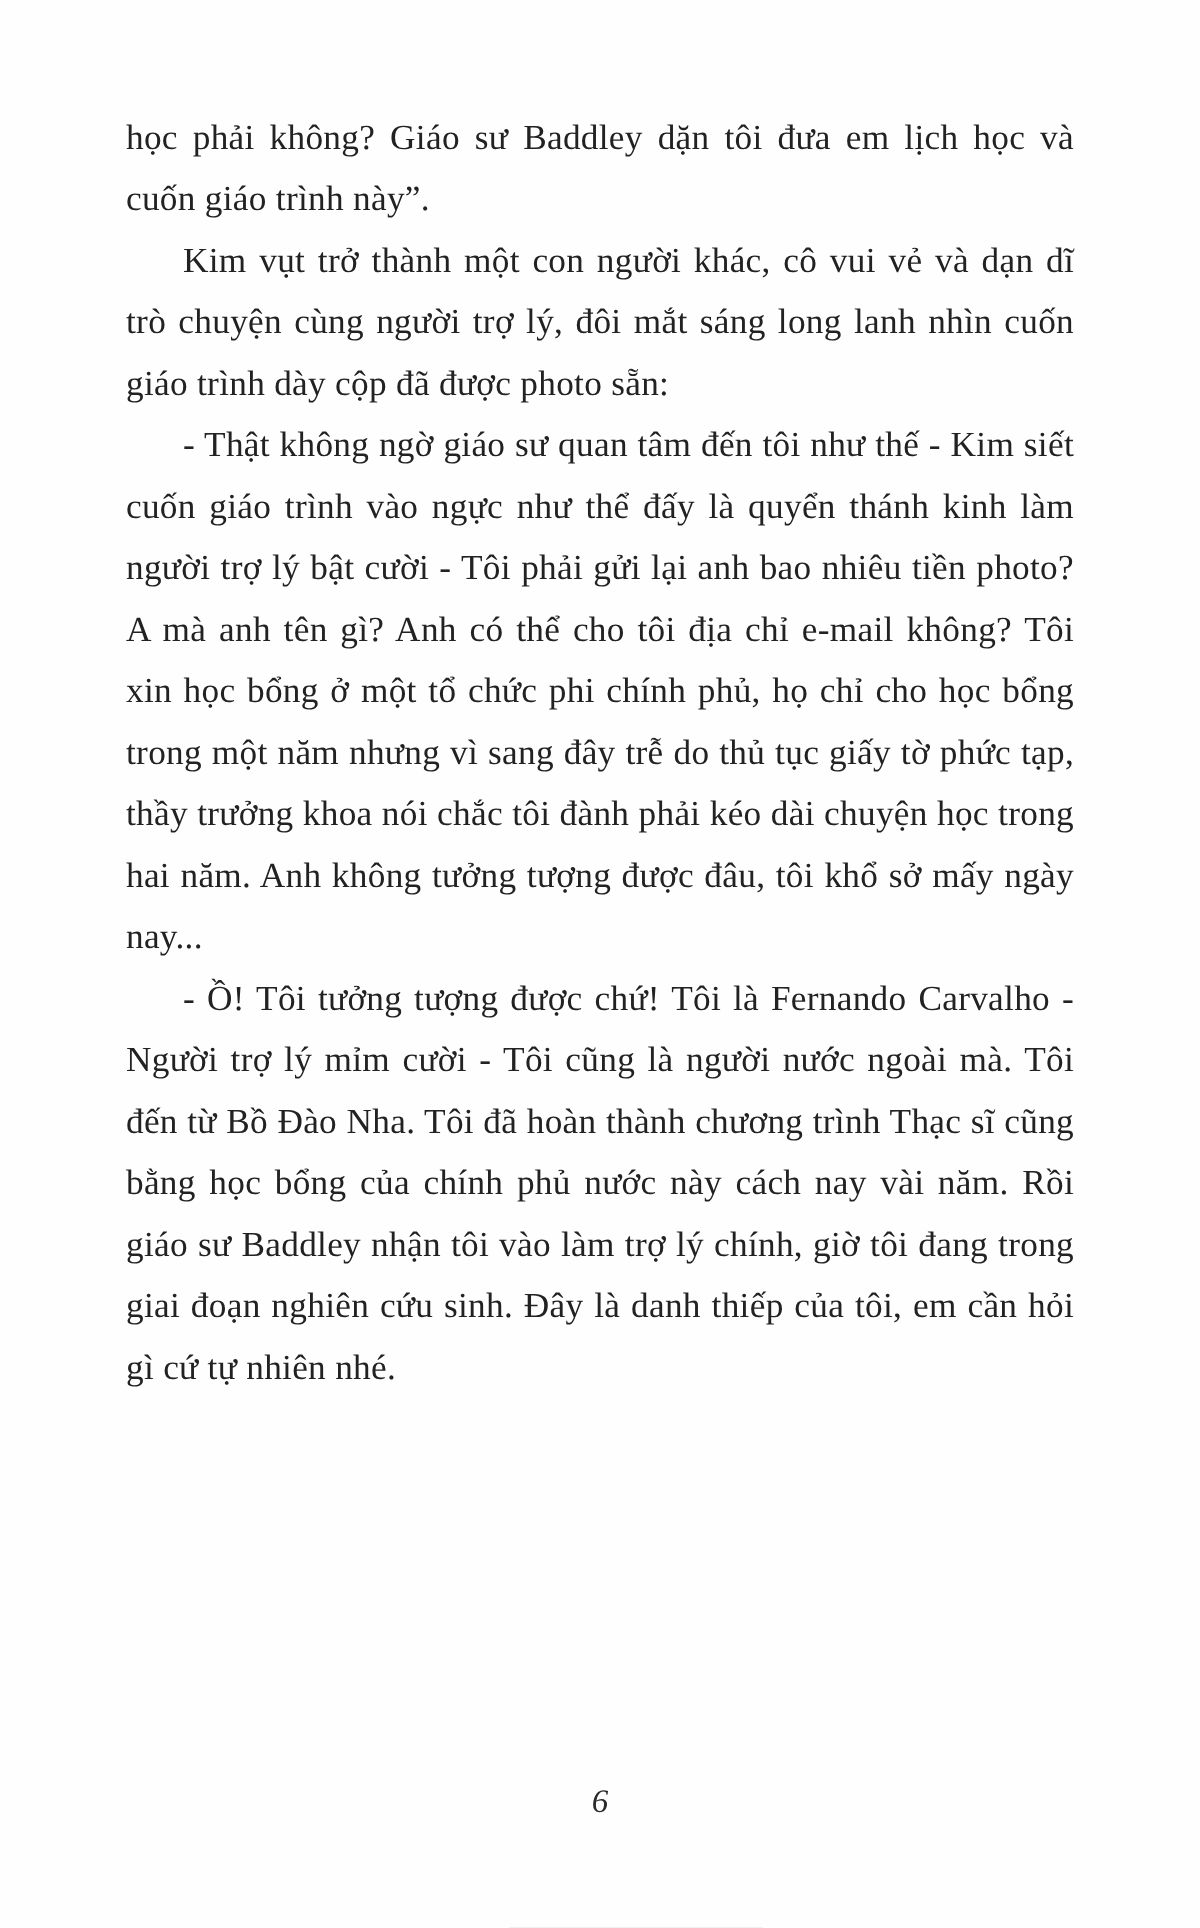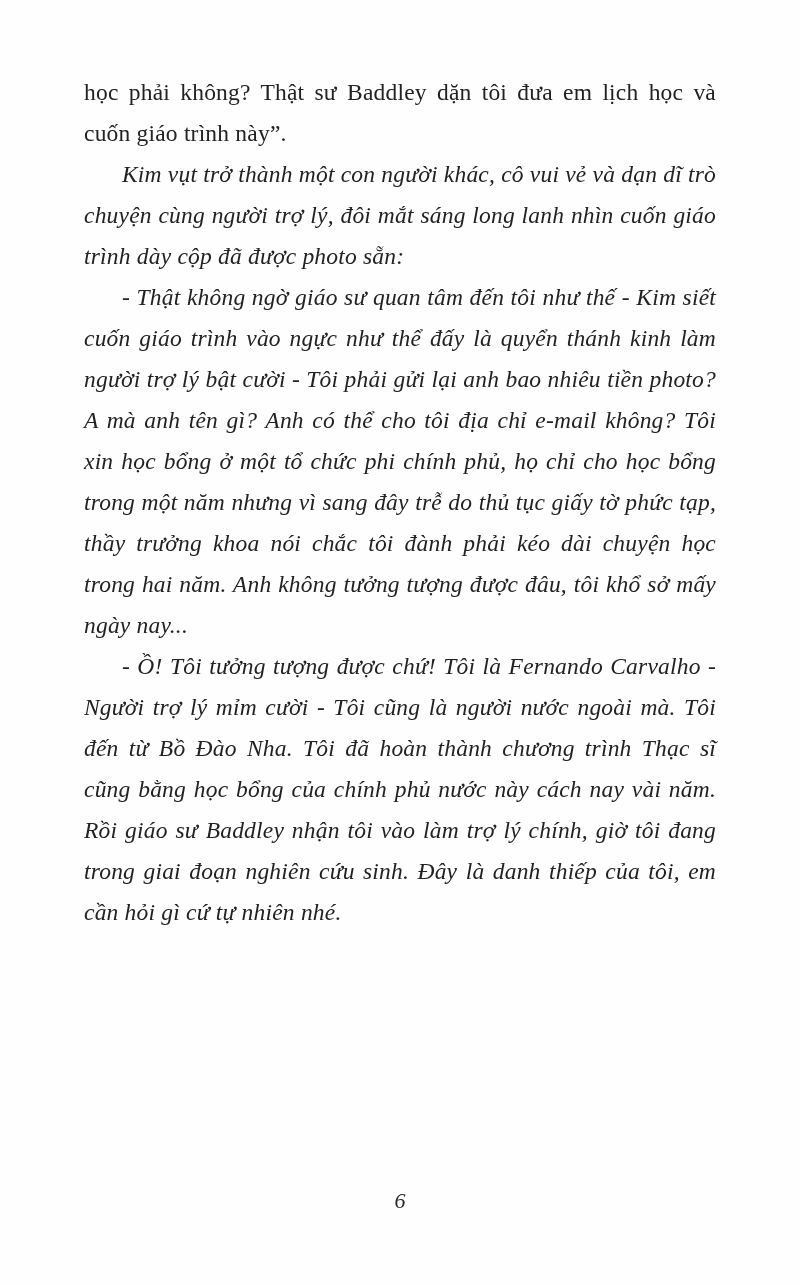--- a/index.html
+++ b/index.html
@@ -27,38 +27,37 @@
     line-height: 41px;
     text-align: justify;
     letter-spacing: 0.2px;
   }
   .text-block p {
     margin: 0;
     padding: 0;
   }
   .text-block p.indent {
     text-indent: 38px;
-    font-style: italic;
   }
   .page-number {
     position: absolute;
     top: 1188px;
     left: 0;
     width: 100%;
     text-align: center;
     font-size: 22px;
     font-style: italic;
     color: #2a2a2a;
   }
 </style>
 </head>
 <body>
 
 <div class="page">
   <div class="text-block">
-    <p>học phải không? Thật sư Baddley dặn tôi đưa em lịch học và cuốn giáo trình này”.</p>
+    <p>học phải không? Giáo sư Baddley dặn tôi đưa em lịch học và cuốn giáo trình này”.</p>
     <p class="indent">Kim vụt trở thành một con người khác, cô vui vẻ và dạn dĩ trò chuyện cùng người trợ lý, đôi mắt sáng long lanh nhìn cuốn giáo trình dày cộp đã được photo sẵn:</p>
     <p class="indent">- Thật không ngờ giáo sư quan tâm đến tôi như thế - Kim siết cuốn giáo trình vào ngực như thể đấy là quyển thánh kinh làm người trợ lý bật cười - Tôi phải gửi lại anh bao nhiêu tiền photo? A mà anh tên gì? Anh có thể cho tôi địa chỉ e-mail không? Tôi xin học bổng ở một tổ chức phi chính phủ, họ chỉ cho học bổng trong một năm nhưng vì sang đây trễ do thủ tục giấy tờ phức tạp, thầy trưởng khoa nói chắc tôi đành phải kéo dài chuyện học trong hai năm. Anh không tưởng tượng được đâu, tôi khổ sở mấy ngày nay...</p>
     <p class="indent">- Ồ! Tôi tưởng tượng được chứ! Tôi là Fernando Carvalho - Người trợ lý mỉm cười - Tôi cũng là người nước ngoài mà. Tôi đến từ Bồ Đào Nha. Tôi đã hoàn thành chương trình Thạc sĩ cũng bằng học bổng của chính phủ nước này cách nay vài năm. Rồi giáo sư Baddley nhận tôi vào làm trợ lý chính, giờ tôi đang trong giai đoạn nghiên cứu sinh. Đây là danh thiếp của tôi, em cần hỏi gì cứ tự nhiên nhé.</p>
   </div>
 
   <div class="page-number">6</div>
 </div>
 
 </body></html>

